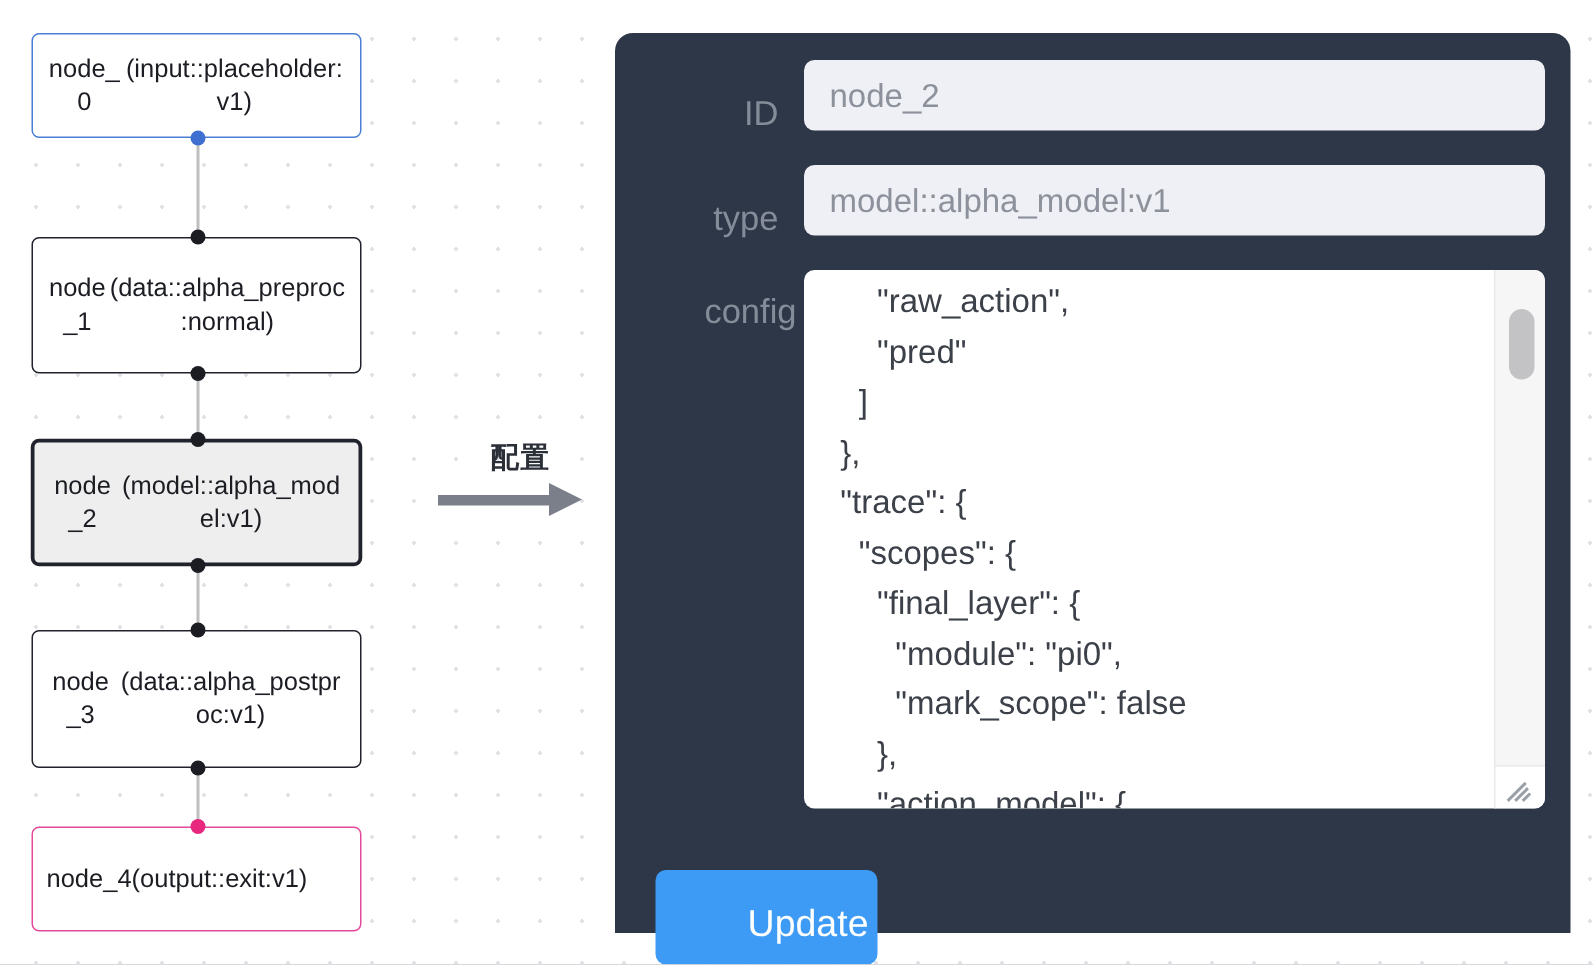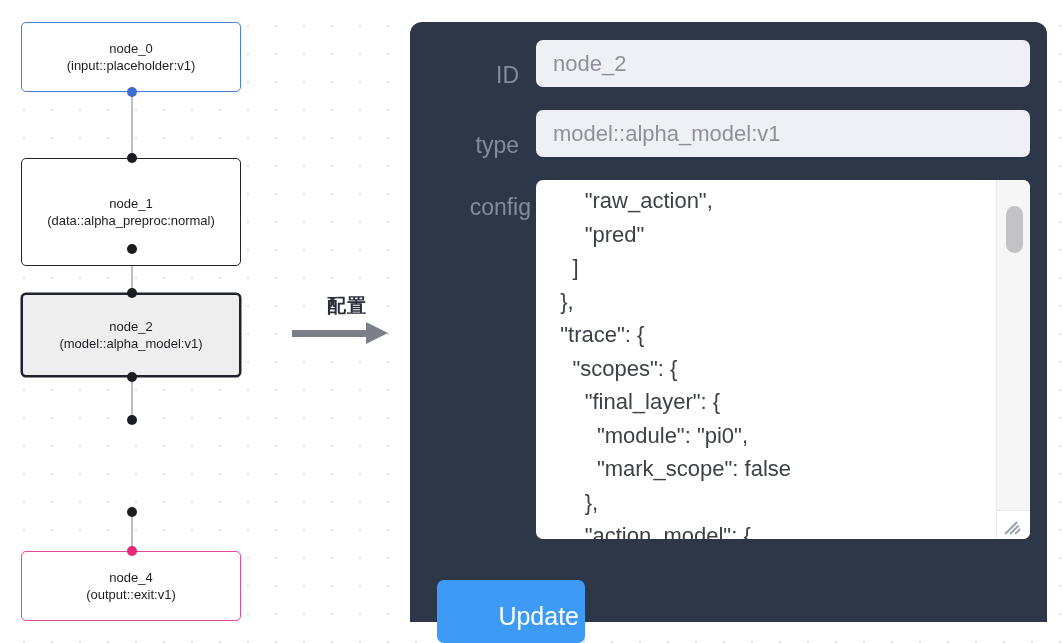--- a/index.html
+++ b/index.html
@@ -32,26 +32,26 @@
   }
 
   .node {
     position: absolute;
     left: 21px;
     width: 220px;
     background: #ffffff;
     border: 1.5px solid #20232c;
     border-radius: 5px;
     display: flex;
-    flex-direction: column;
+    flex-direction: row;
     align-items: center;
-    justify-content: center;
+    justify-content: flex-start;
     text-align: center;
     color: #1b1d23;
-    font-size: 13px;
+    font-size: 17px;
     line-height: 1.32;
     padding: 4px 9px;
   }
   .node .nline { white-space: normal; word-break: break-word; }
 
   .node.input  { border-color: #4a7fd4; }
   .node.output { border-color: #e44a9b; }
   .node.selected {
     background: #eeeeee;
     border: 2.2px solid #20232c;
@@ -229,34 +229,38 @@
     <div class="edge-line" style="top:249px; height:44px;"></div>
     <div class="edge-line" style="top:377px; height:43px;"></div>
     <div class="edge-line" style="top:512px; height:38px;"></div>
 
     <div class="node input" style="top:22px; height:70px;">
       <div class="nline">node_0</div>
       <div class="nline">(input::placeholder:v1)</div>
     </div>
     <div class="handle blue" style="top:87px;"></div>
 
-    <div class="node" style="top:158px; height:108px;">
+    <div class="node" style="top:158px; height:91px;">
       <div class="nline">node_1</div>
       <div class="nline">(data::alpha_preproc:normal)</div>
     </div>
     <div class="handle" style="top:153px;"></div>
     <div class="handle" style="top:244px;"></div>
 
     <div class="node selected" style="top:293px; height:84px;">
       <div class="nline">node_2</div>
       <div class="nline">(model::alpha_model:v1)</div>
     </div>
     <div class="handle" style="top:288px;"></div>
     <div class="handle" style="top:372px;"></div>
 
+    <div class="node" style="top:420px; height:92px;">
+      <div class="nline">node_3</div>
+      <div class="nline">(data::alpha_postproc:v1)</div>
+    </div>
     <div class="handle" style="top:415px;"></div>
     <div class="handle" style="top:507px;"></div>
 
     <div class="node output" style="top:551px; height:70px;">
       <div class="nline">node_4</div>
       <div class="nline">(output::exit:v1)</div>
     </div>
     <div class="handle pink" style="top:546px;"></div>
   </div>
 

